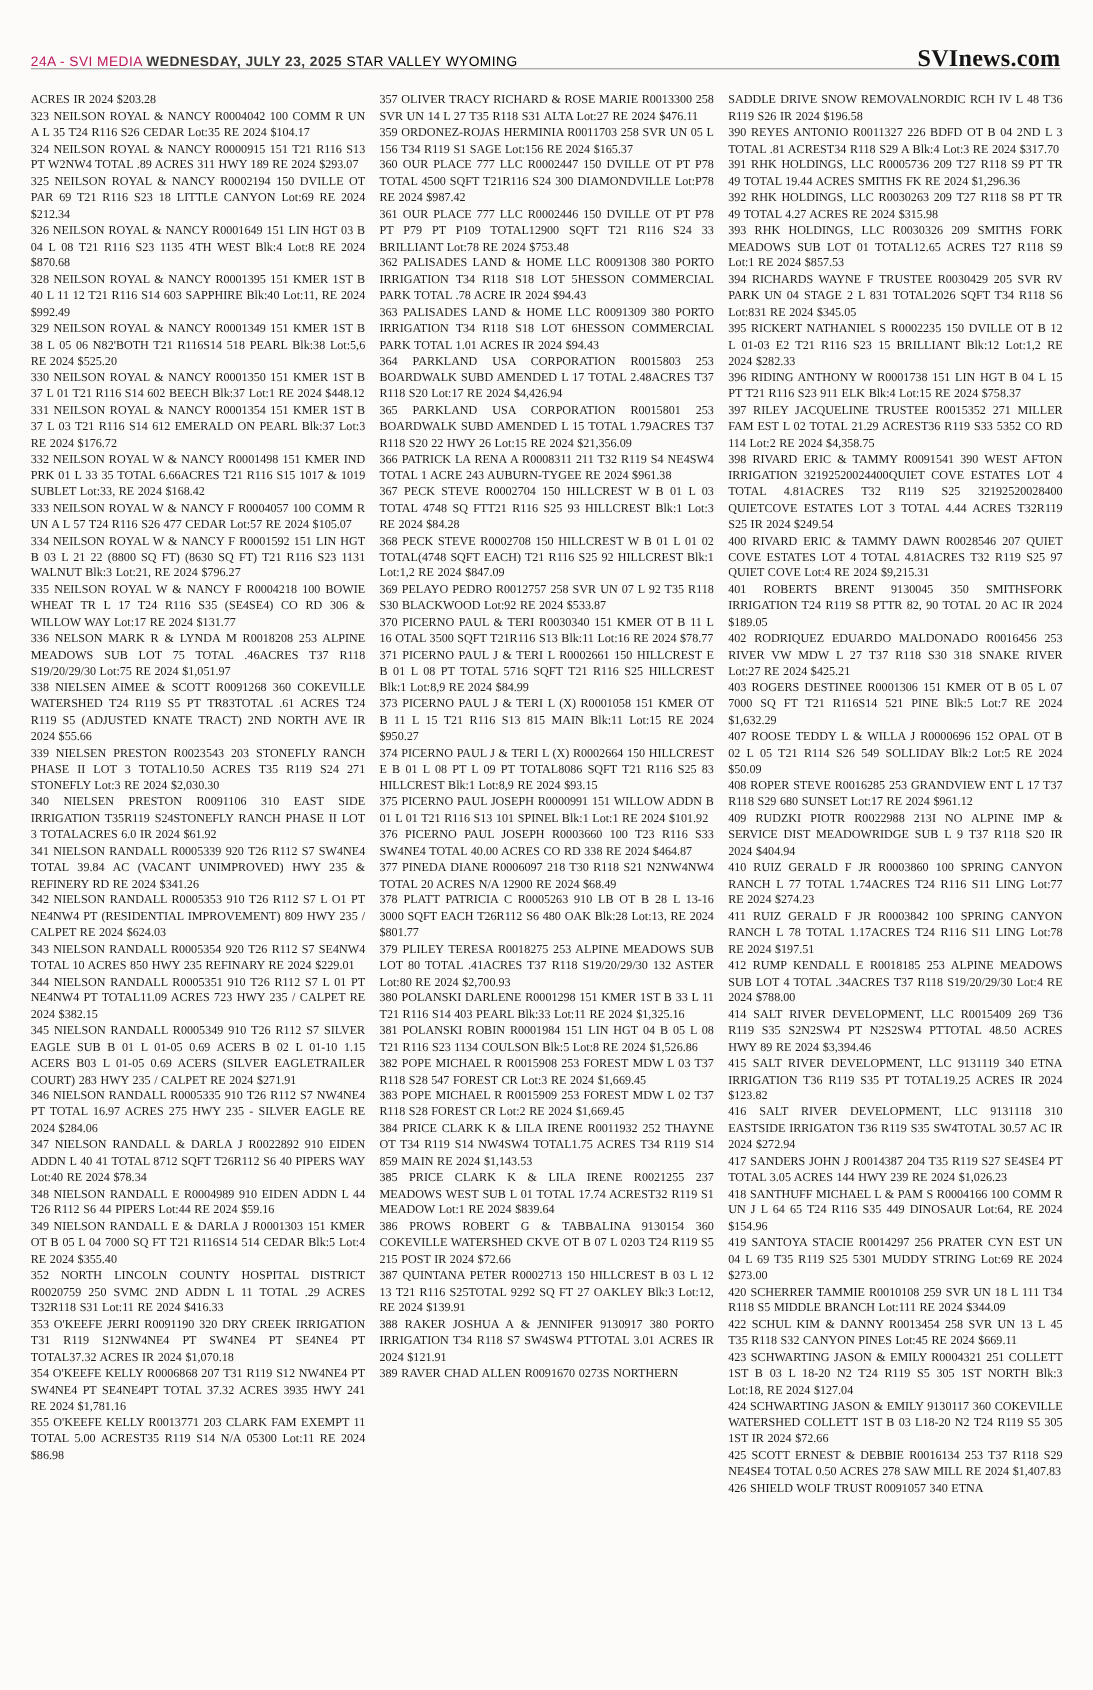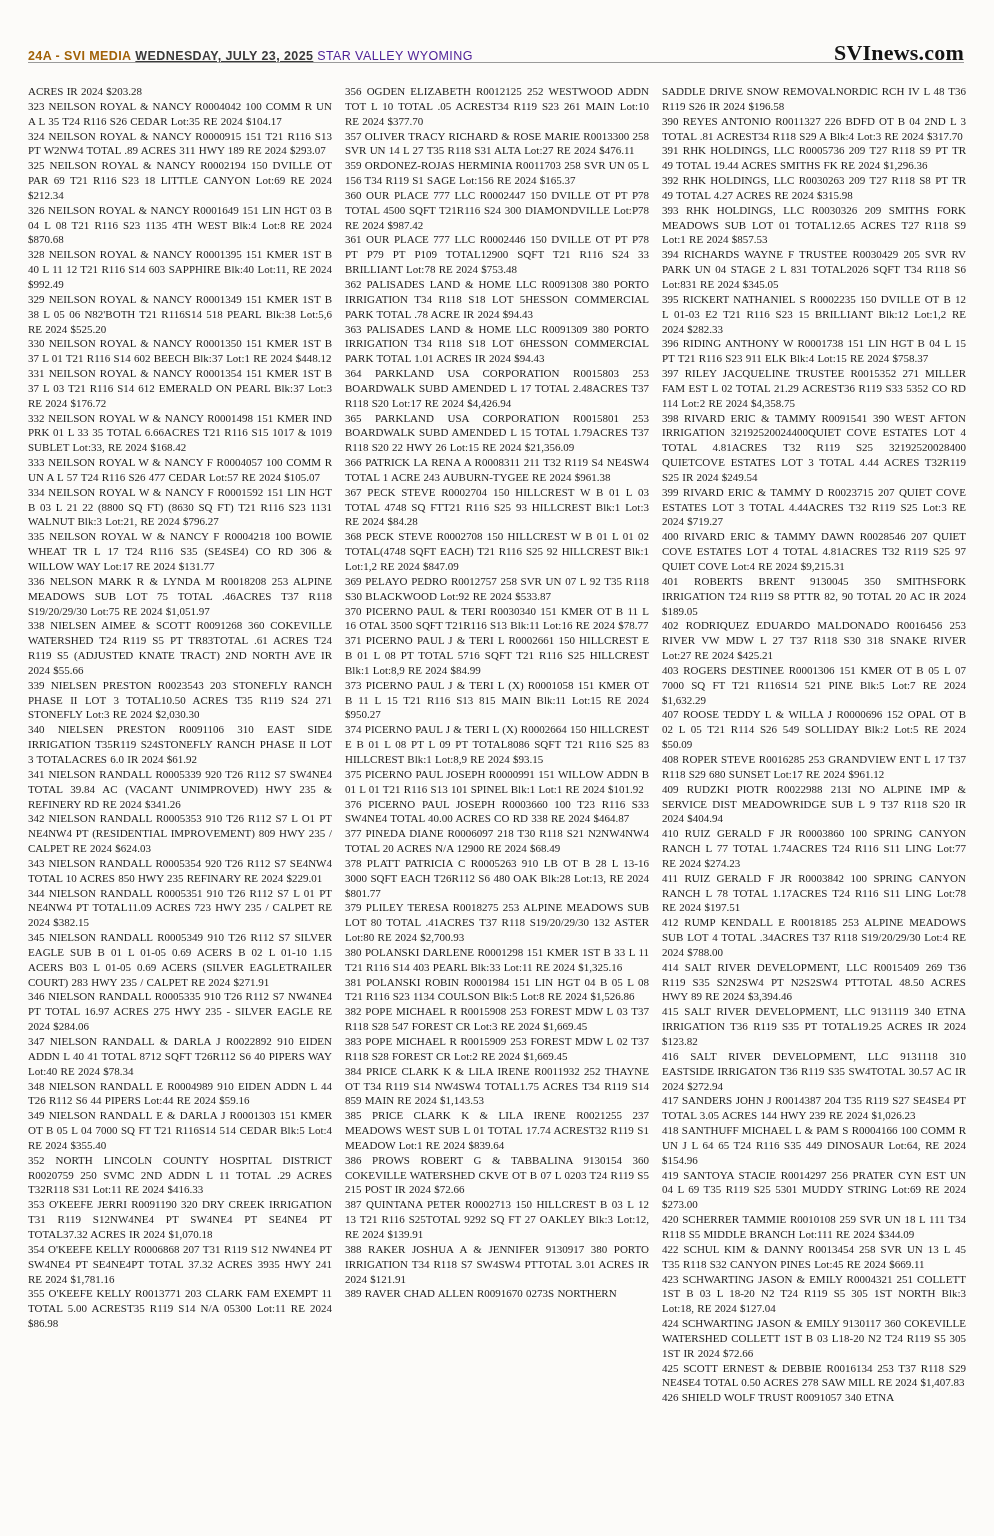--- a/index.html
+++ b/index.html
@@ -25,23 +25,23 @@
     justify-content: space-between;
     align-items: baseline;
     font-family: "Liberation Sans", sans-serif;
   }
   .masthead-left {
     font-size: 12.5px;
     letter-spacing: 0.4px;
     color: #8d8d8d;
     white-space: nowrap;
   }
-  .masthead-left .edition { color: #a16207; font-weight: 700; }
-  .masthead-left .date { color: #3a3a3a; font-weight: 700; text-decoration: underline; }
-  .masthead-left .region { color: #4c1d95; font-weight: 400; }
+  .masthead-left .edition { color: #be185d; font-weight: 400; }
+  .masthead-left .date { color: #3a3a3a; font-weight: 700; }
+  .masthead-left .region { color: #000000; font-weight: 400; }
   .wordmark {
     font-family: "Liberation Serif", serif;
     font-weight: 700;
     font-size: 22px;
     color: #141414;
     letter-spacing: 0.2px;
   }
   .header-rule {
     position: absolute;
     left: 28px;
@@ -119,21 +119,20 @@
         <p class="entry">346 NIELSON RANDALL R0005335 910 T26 R112 S7 NW4NE4 PT TOTAL 16.97 ACRES 275 HWY 235 - SILVER EAGLE RE 2024 $284.06</p>
         <p class="entry">347 NIELSON RANDALL &amp; DARLA J R0022892 910 EIDEN ADDN L 40 41 TOTAL 8712 SQFT T26R112 S6 40 PIPERS WAY  Lot:40  RE 2024 $78.34</p>
         <p class="entry">348 NIELSON RANDALL E R0004989 910 EIDEN ADDN L 44 T26 R112 S6 44 PIPERS  Lot:44  RE 2024 $59.16</p>
         <p class="entry">349 NIELSON RANDALL E &amp; DARLA J R0001303 151 KMER OT B 05 L 04 7000 SQ FT T21 R116S14 514 CEDAR Blk:5   Lot:4   RE 2024 $355.40</p>
         <p class="entry">352 NORTH LINCOLN COUNTY HOSPITAL DISTRICT R0020759 250 SVMC 2ND ADDN L 11 TOTAL .29 ACRES T32R118 S31  Lot:11  RE 2024 $416.33</p>
         <p class="entry">353 O'KEEFE JERRI R0091190 320 DRY CREEK IRRIGATION T31 R119 S12NW4NE4 PT SW4NE4 PT SE4NE4 PT TOTAL37.32 ACRES IR 2024 $1,070.18</p>
         <p class="entry">354 O'KEEFE KELLY R0006868 207 T31 R119 S12 NW4NE4 PT SW4NE4 PT SE4NE4PT TOTAL 37.32 ACRES 3935 HWY 241 RE 2024 $1,781.16</p>
         <p class="entry">355 O'KEEFE KELLY R0013771 203 CLARK FAM EXEMPT 11 TOTAL 5.00 ACREST35 R119 S14 N/A           05300 Lot:11  RE 2024 $86.98</p>
       </div>
     <div class="col">
-        <p class="entry">356 OGDEN ELIZABETH R0012125 252 WESTWOOD ADDN TOT L 10 TOTAL .05 ACREST34 R119 S23 261 MAIN  Lot:10  RE 2024 $377.70</p>
         <p class="entry">357 OLIVER TRACY RICHARD &amp; ROSE MARIE R0013300 258 SVR UN 14 L 27 T35 R118 S31 ALTA  Lot:27  RE 2024 $476.11</p>
         <p class="entry">359 ORDONEZ-ROJAS HERMINIA R0011703 258 SVR UN 05 L 156 T34 R119 S1 SAGE  Lot:156 RE 2024 $165.37</p>
         <p class="entry">360 OUR PLACE 777 LLC R0002447 150 DVILLE OT PT P78 TOTAL 4500 SQFT T21R116 S24 300 DIAMONDVILLE Lot:P78 RE 2024 $987.42</p>
         <p class="entry">361 OUR PLACE 777 LLC R0002446 150 DVILLE OT PT P78 PT P79 PT P109 TOTAL12900 SQFT T21 R116 S24 33 BRILLIANT  Lot:78  RE 2024 $753.48</p>
         <p class="entry">362 PALISADES LAND &amp; HOME LLC R0091308 380 PORTO IRRIGATION    T34 R118 S18 LOT 5HESSON COMMERCIAL PARK TOTAL .78 ACRE IR 2024 $94.43</p>
         <p class="entry">363 PALISADES LAND &amp; HOME LLC R0091309 380 PORTO IRRIGATION    T34 R118 S18 LOT 6HESSON COMMERCIAL PARK TOTAL 1.01 ACRES IR 2024 $94.43</p>
         <p class="entry">364 PARKLAND USA CORPORATION R0015803 253 BOARDWALK SUBD AMENDED L 17 TOTAL 2.48ACRES T37 R118 S20  Lot:17  RE 2024 $4,426.94</p>
         <p class="entry">365 PARKLAND USA CORPORATION R0015801 253 BOARDWALK SUBD AMENDED L 15 TOTAL 1.79ACRES T37 R118 S20 22 HWY 26  Lot:15  RE 2024 $21,356.09</p>
         <p class="entry">366 PATRICK LA RENA A R0008311 211 T32 R119 S4 NE4SW4 TOTAL 1 ACRE 243 AUBURN-TYGEE RE 2024 $961.38</p>
         <p class="entry">367 PECK STEVE R0002704 150 HILLCREST W B 01 L 03 TOTAL 4748 SQ FTT21 R116 S25 93 HILLCREST  Blk:1 Lot:3   RE 2024 $84.28</p>
@@ -163,21 +162,20 @@
         <p class="entry">SADDLE DRIVE SNOW REMOVALNORDIC RCH IV L 48 T36 R119 S26 IR 2024 $196.58</p>
         <p class="entry">390 REYES ANTONIO R0011327 226 BDFD OT B 04 2ND L 3 TOTAL .81 ACREST34 R118 S29 A  Blk:4   Lot:3   RE 2024 $317.70</p>
         <p class="entry">391 RHK HOLDINGS, LLC R0005736 209 T27 R118 S9 PT TR 49 TOTAL 19.44 ACRES SMITHS FK RE 2024 $1,296.36</p>
         <p class="entry">392 RHK HOLDINGS, LLC R0030263 209 T27 R118 S8 PT TR 49 TOTAL 4.27 ACRES RE 2024 $315.98</p>
         <p class="entry">393 RHK HOLDINGS, LLC R0030326 209 SMITHS FORK MEADOWS SUB LOT 01 TOTAL12.65 ACRES T27 R118 S9 Lot:1   RE 2024 $857.53</p>
         <p class="entry">394 RICHARDS WAYNE F TRUSTEE R0030429 205 SVR RV PARK UN 04 STAGE 2 L 831 TOTAL2026 SQFT T34 R118 S6  Lot:831 RE 2024 $345.05</p>
         <p class="entry">395 RICKERT NATHANIEL S R0002235 150 DVILLE OT B 12 L 01-03 E2 T21 R116 S23 15 BRILLIANT  Blk:12  Lot:1,2 RE 2024 $282.33</p>
         <p class="entry">396 RIDING ANTHONY W R0001738 151 LIN HGT B 04 L 15 PT T21 R116 S23 911 ELK  Blk:4    Lot:15  RE 2024 $758.37</p>
         <p class="entry">397 RILEY JACQUELINE TRUSTEE R0015352 271 MILLER FAM EST L 02 TOTAL 21.29 ACREST36 R119 S33 5352 CO RD 114  Lot:2   RE 2024 $4,358.75</p>
         <p class="entry">398 RIVARD ERIC &amp; TAMMY R0091541 390 WEST AFTON IRRIGATION    32192520024400QUIET COVE ESTATES LOT 4 TOTAL 4.81ACRES T32 R119 S25 32192520028400 QUIETCOVE ESTATES LOT 3 TOTAL 4.44 ACRES T32R119 S25 IR 2024 $249.54</p>
-        <p class="entry">399 RIVARD ERIC &amp; TAMMY D R0023715 207 QUIET COVE ESTATES LOT 3 TOTAL 4.44ACRES T32 R119 S25 Lot:3   RE 2024 $719.27</p>
         <p class="entry">400 RIVARD ERIC &amp; TAMMY DAWN R0028546 207 QUIET COVE ESTATES LOT 4 TOTAL 4.81ACRES T32 R119 S25 97 QUIET COVE  Lot:4   RE 2024 $9,215.31</p>
         <p class="entry">401 ROBERTS BRENT 9130045 350 SMITHSFORK IRRIGATION  T24 R119 S8 PTTR 82, 90   TOTAL 20 AC IR 2024 $189.05</p>
         <p class="entry">402 RODRIQUEZ EDUARDO MALDONADO R0016456 253 RIVER VW MDW L 27 T37 R118 S30 318 SNAKE RIVER  Lot:27  RE 2024 $425.21</p>
         <p class="entry">403 ROGERS DESTINEE R0001306 151 KMER OT B 05 L 07 7000 SQ FT T21 R116S14 521 PINE  Blk:5    Lot:7   RE 2024 $1,632.29</p>
         <p class="entry">407 ROOSE TEDDY L &amp; WILLA J R0000696 152 OPAL OT B 02 L 05 T21 R114 S26 549 SOLLIDAY  Blk:2    Lot:5   RE 2024 $50.09</p>
         <p class="entry">408 ROPER STEVE R0016285 253 GRANDVIEW ENT L 17 T37 R118 S29 680 SUNSET  Lot:17  RE 2024 $961.12</p>
         <p class="entry">409 RUDZKI PIOTR R0022988 213I NO ALPINE IMP &amp; SERVICE DIST  MEADOWRIDGE SUB L 9  T37 R118 S20 IR 2024 $404.94</p>
         <p class="entry">410 RUIZ GERALD F JR R0003860 100 SPRING CANYON RANCH L 77 TOTAL 1.74ACRES T24 R116 S11 LING Lot:77  RE 2024 $274.23</p>
         <p class="entry">411 RUIZ GERALD F JR R0003842 100 SPRING CANYON RANCH L 78 TOTAL 1.17ACRES T24 R116 S11 LING Lot:78  RE 2024 $197.51</p>
         <p class="entry">412 RUMP KENDALL E R0018185 253 ALPINE MEADOWS SUB LOT 4   TOTAL .34ACRES T37 R118 S19/20/29/30 Lot:4   RE 2024 $788.00</p>

